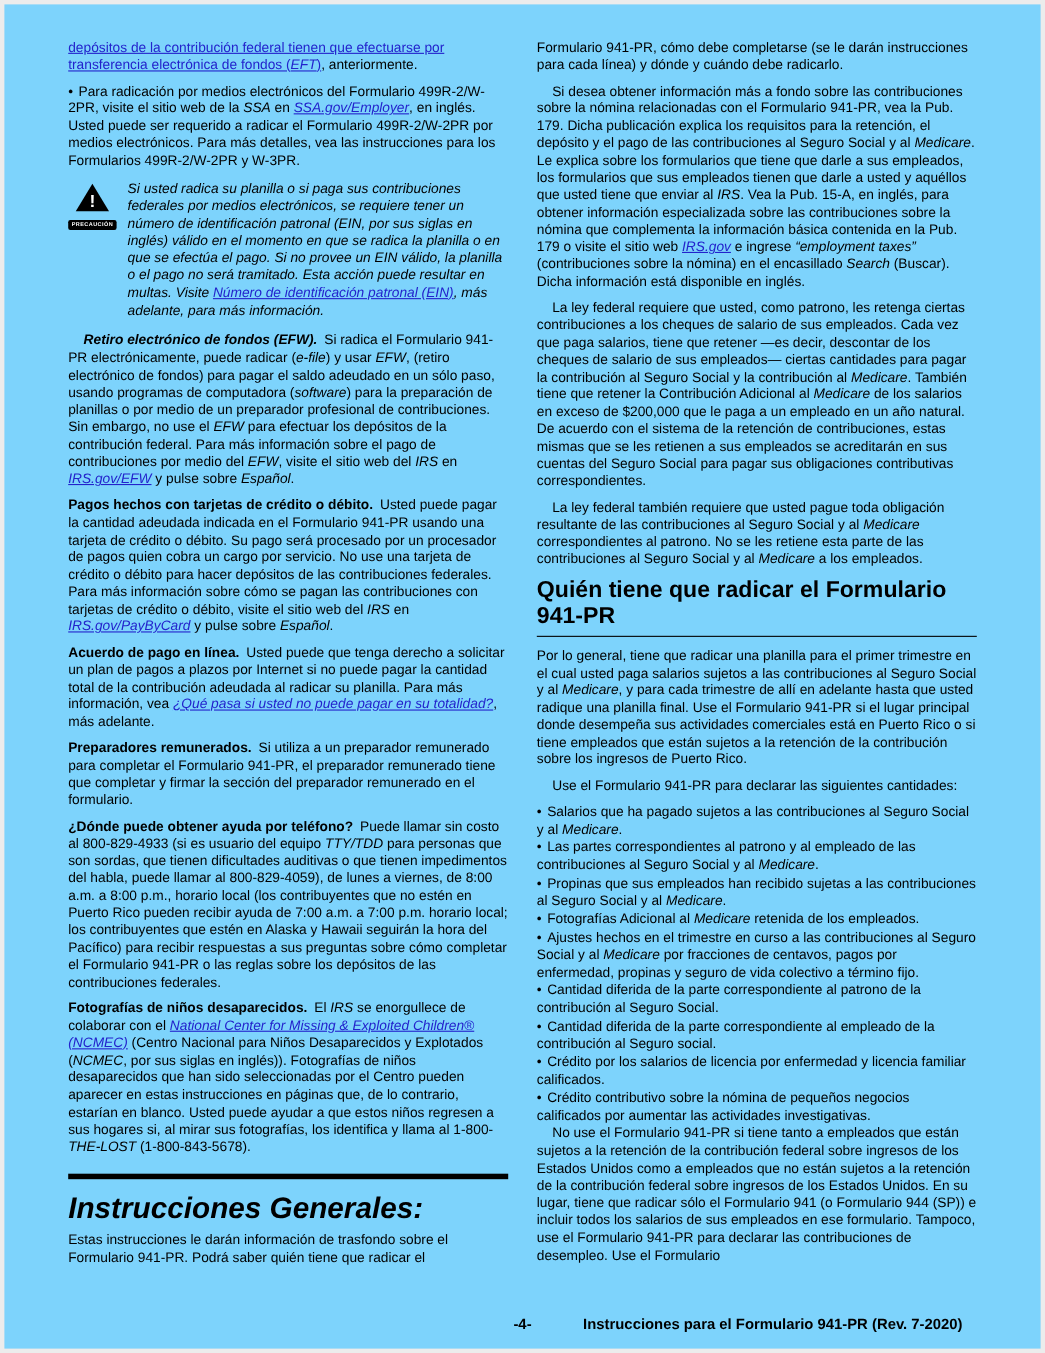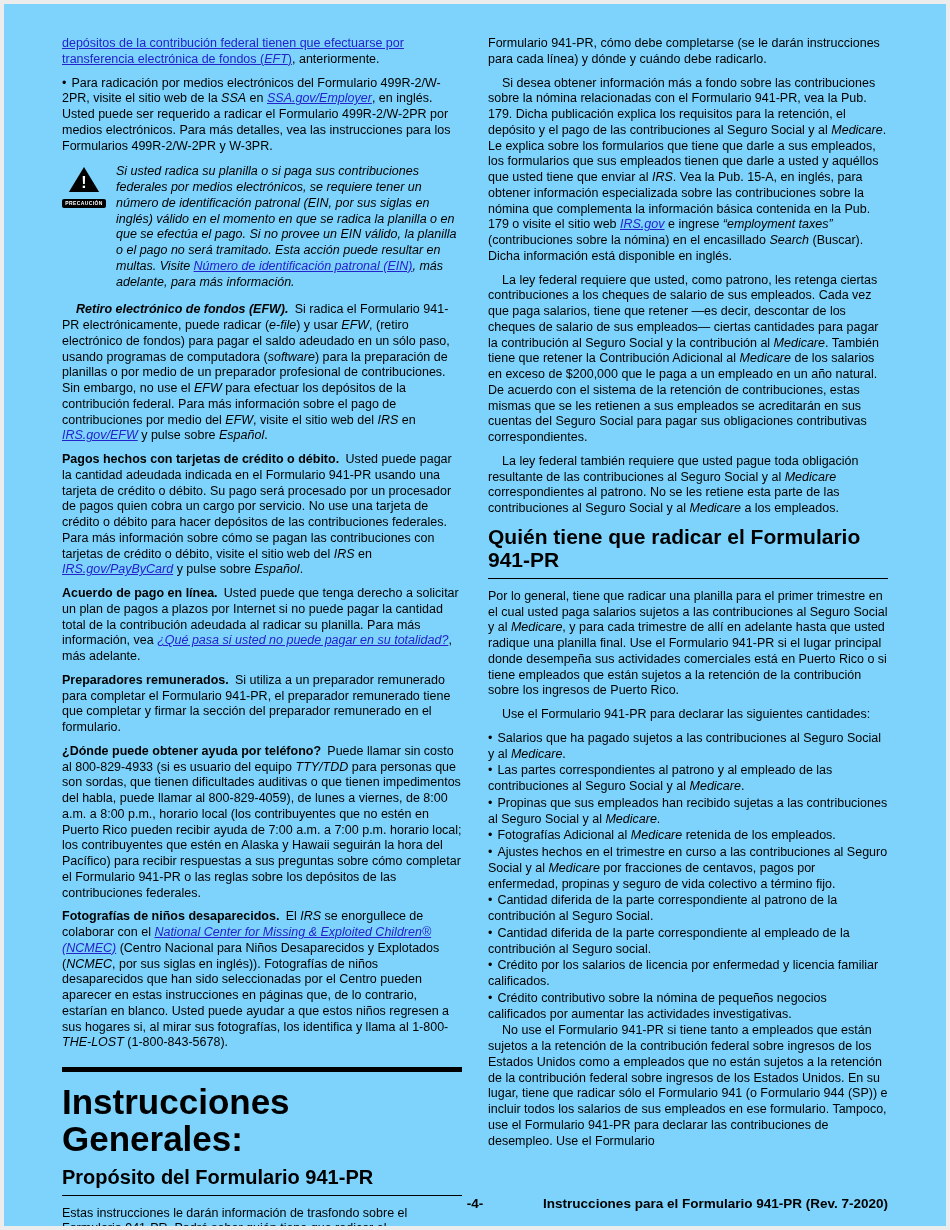--- a/index.html
+++ b/index.html
@@ -49,24 +49,25 @@
     color: #fff;
     font-size: 5px;
     font-weight: bold;
     letter-spacing: 0.4px;
     padding: 1px 3px;
     border-radius: 2px;
   }
   .caution-text { font-style: italic; flex: 1 1 auto; }
 
   .h1 {
-    font-size: 35px;
+    font-size: 27px;
     font-weight: bold;
     line-height: 1.05;
     margin: 4px 0 8px 0;
+    font-style: italic;
   }
   .rule-above {
     border-top: 5px solid #000;
     padding-top: 12px;
     margin-top: 16px;
   }
   .h2 {
     font-size: 20px;
     font-weight: bold;
     line-height: 1.1;
@@ -81,21 +82,21 @@
   .footer {
     position: absolute;
     left: 62px;
     right: 62px;
     bottom: 16px;
     height: 18px;
     font-size: 13.5px;
     font-weight: bold;
   }
   .footer .page-num { position: absolute; left: 0; right: 0; text-align: center; }
-  .footer .doc-title { position: absolute; right: 0; white-space: nowrap; }
+  .footer .doc-title { position: absolute; right: 13px; white-space: nowrap; }
 </style>
 </head>
 <body>
 
 <div class="sheet">
   <div class="columns">
     <div class="col">
         <p class="para"><span class="l">depósitos de la contribución federal tienen que efectuarse por transferencia electrónica de fondos (</span><span class="li">EFT</span><span class="l">)</span><span>, anteriormente.</span></p>
         <p class="bullet"><span class="bullet-marker">•</span><span>Para radicación por medios electrónicos del Formulario 499R-2/W-2PR, visite el sitio web de la </span><span class="i">SSA</span><span> en </span><span class="li">SSA.gov/Employer</span><span>, en inglés. Usted puede ser requerido a radicar el Formulario 499R-2/W-2PR por medios electrónicos. Para más detalles, vea las instrucciones para los Formularios 499R-2/W-2PR y W-3PR.</span></p>
         <div class="caution">
@@ -105,21 +106,20 @@
             </svg><div class="caution-label">PRECAUCIÓN</div></div>
           <div class="caution-text"><span class="i">Si usted radica su planilla o si paga sus contribuciones federales por medios electrónicos, se requiere tener un número de identificación patronal (EIN, por sus siglas en inglés) válido en el momento en que se radica la planilla o en que se efectúa el pago. Si no provee un EIN válido, la planilla o el pago no será tramitado. Esta acción puede resultar en multas. Visite </span><span class="li">Número de identificación patronal (EIN)</span><span class="i">, más adelante, para más información.</span></div>
         </div>
         <p class="para indent"><span class="bi">Retiro electrónico de fondos (EFW).</span><span> Si radica el Formulario 941-PR electrónicamente, puede radicar (</span><span class="i">e-file</span><span>) y usar </span><span class="i">EFW</span><span>, (retiro electrónico de fondos) para pagar el saldo adeudado en un sólo paso, usando programas de computadora (</span><span class="i">software</span><span>) para la preparación de planillas o por medio de un preparador profesional de contribuciones. Sin embargo, no use el </span><span class="i">EFW</span><span> para efectuar los depósitos de la contribución federal. Para más información sobre el pago de contribuciones por medio del </span><span class="i">EFW</span><span>, visite el sitio web del </span><span class="i">IRS</span><span> en </span><span class="li">IRS.gov/EFW</span><span> y pulse sobre </span><span class="i">Español</span><span>.</span></p>
         <p class="para"><span class="b">Pagos hechos con tarjetas de crédito o débito.</span><span> Usted puede pagar la cantidad adeudada indicada en el Formulario 941-PR usando una tarjeta de crédito o débito. Su pago será procesado por un procesador de pagos quien cobra un cargo por servicio. No use una tarjeta de crédito o débito para hacer depósitos de las contribuciones federales. Para más información sobre cómo se pagan las contribuciones con tarjetas de crédito o débito, visite el sitio web del </span><span class="i">IRS</span><span> en </span><span class="li">IRS.gov/PayByCard</span><span> y pulse sobre </span><span class="i">Español</span><span>.</span></p>
         <p class="para"><span class="b">Acuerdo de pago en línea.</span><span> Usted puede que tenga derecho a solicitar un plan de pagos a plazos por Internet si no puede pagar la cantidad total de la contribución adeudada al radicar su planilla. Para más información, vea </span><span class="li">¿Qué pasa si usted no puede pagar en su totalidad?</span><span>, más adelante.</span></p>
         <p class="para"><span class="b">Preparadores remunerados.</span><span> Si utiliza a un preparador remunerado para completar el Formulario 941-PR, el preparador remunerado tiene que completar y firmar la sección del preparador remunerado en el formulario.</span></p>
         <p class="para"><span class="b">¿Dónde puede obtener ayuda por teléfono?</span><span> Puede llamar sin costo al 800-829-4933 (si es usuario del equipo </span><span class="i">TTY/TDD</span><span> para personas que son sordas, que tienen dificultades auditivas o que tienen impedimentos del habla, puede llamar al 800-829-4059), de lunes a viernes, de 8:00 a.m. a 8:00 p.m., horario local (los contribuyentes que no estén en Puerto Rico pueden recibir ayuda de 7:00 a.m. a 7:00 p.m. horario local; los contribuyentes que estén en Alaska y Hawaii seguirán la hora del Pacífico) para recibir respuestas a sus preguntas sobre cómo completar el Formulario 941-PR o las reglas sobre los depósitos de las contribuciones federales.</span></p>
         <p class="para"><span class="b">Fotografías de niños desaparecidos.</span><span> El </span><span class="i">IRS</span><span> se enorgullece de colaborar con el </span><span class="li">National Center for Missing &amp; Exploited Children® (NCMEC)</span><span> (Centro Nacional para Niños Desaparecidos y Explotados (</span><span class="i">NCMEC</span><span>, por sus siglas en inglés)). Fotografías de niños desaparecidos que han sido seleccionadas por el Centro pueden aparecer en estas instrucciones en páginas que, de lo contrario, estarían en blanco. Usted puede ayudar a que estos niños regresen a sus hogares si, al mirar sus fotografías, los identifica y llama al 1-800-</span><span class="i">THE-LOST</span><span> (1-800-843-5678).</span></p>
         <div class="h1 rule-above">Instrucciones Generales:</div>
-        <div class="h2 rule-below">Propósito del Formulario 941-PR</div>
         <p class="para"><span>Estas instrucciones le darán información de trasfondo sobre el Formulario 941-PR. Podrá saber quién tiene que radicar el</span></p>
       </div>
     <div class="col">
         <p class="para"><span>Formulario 941-PR, cómo debe completarse (se le darán instrucciones para cada línea) y dónde y cuándo debe radicarlo.</span></p>
         <p class="para indent"><span>Si desea obtener información más a fondo sobre las contribuciones sobre la nómina relacionadas con el Formulario 941-PR, vea la Pub. 179. Dicha publicación explica los requisitos para la retención, el depósito y el pago de las contribuciones al Seguro Social y al </span><span class="i">Medicare</span><span>. Le explica sobre los formularios que tiene que darle a sus empleados, los formularios que sus empleados tienen que darle a usted y aquéllos que usted tiene que enviar al </span><span class="i">IRS</span><span>. Vea la Pub. 15-A, en inglés, para obtener información especializada sobre las contribuciones sobre la nómina que complementa la información básica contenida en la Pub. 179 o visite el sitio web </span><span class="li">IRS.gov</span><span> e ingrese </span><span class="i">“employment taxes”</span><span> (contribuciones sobre la nómina) en el encasillado </span><span class="i">Search</span><span> (Buscar). Dicha información está disponible en inglés.</span></p>
         <p class="para indent"><span>La ley federal requiere que usted, como patrono, les retenga ciertas contribuciones a los cheques de salario de sus empleados. Cada vez que paga salarios, tiene que retener —es decir, descontar de los cheques de salario de sus empleados— ciertas cantidades para pagar la contribución al Seguro Social y la contribución al </span><span class="i">Medicare</span><span>. También tiene que retener la Contribución Adicional al </span><span class="i">Medicare</span><span> de los salarios en exceso de $200,000 que le paga a un empleado en un año natural. De acuerdo con el sistema de la retención de contribuciones, estas mismas que se les retienen a sus empleados se acreditarán en sus cuentas del Seguro Social para pagar sus obligaciones contributivas correspondientes.</span></p>
         <p class="para indent"><span>La ley federal también requiere que usted pague toda obligación resultante de las contribuciones al Seguro Social y al </span><span class="i">Medicare</span><span> correspondientes al patrono. No se les retiene esta parte de las contribuciones al Seguro Social y al </span><span class="i">Medicare</span><span> a los empleados.</span></p>
         <div class="h2 large rule-below">Quién tiene que radicar el Formulario 941-PR</div>
         <p class="para"><span>Por lo general, tiene que radicar una planilla para el primer trimestre en el cual usted paga salarios sujetos a las contribuciones al Seguro Social y al </span><span class="i">Medicare</span><span>, y para cada trimestre de allí en adelante hasta que usted radique una planilla final. Use el Formulario 941-PR si el lugar principal donde desempeña sus actividades comerciales está en Puerto Rico o si tiene empleados que están sujetos a la retención de la contribución sobre los ingresos de Puerto Rico.</span></p>
         <p class="para indent"><span>Use el Formulario 941-PR para declarar las siguientes cantidades:</span></p>

